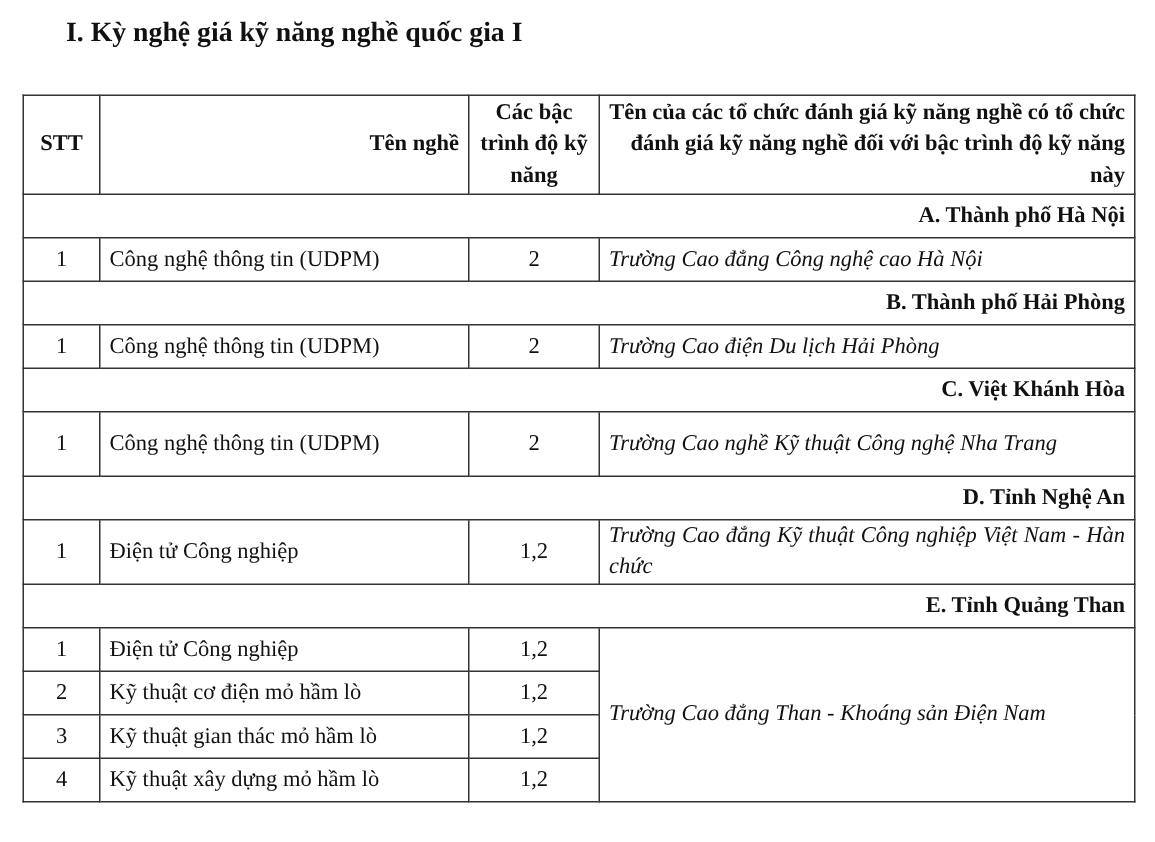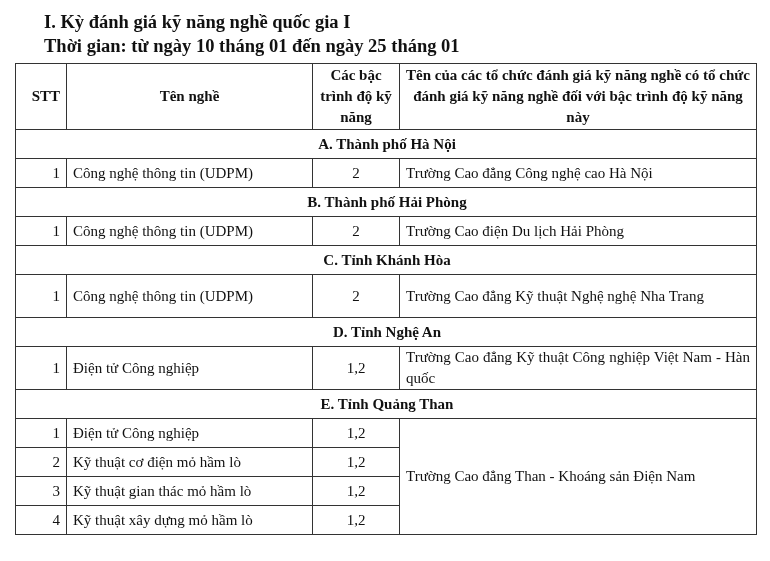--- a/index.html
+++ b/index.html
@@ -1,35 +1,34 @@
 <!DOCTYPE html>
 <html><head>
 <meta charset="utf-8">
 <style>
   html, body { margin: 0; padding: 0; background: #ffffff; }
   body { width: 770px; height: 561px; position: relative; overflow: hidden;
          font-family: "Liberation Serif", "DejaVu Serif", serif; color: #111; }
   .title { position: absolute; left: 44px; top: 10px; font-weight: bold; font-size: 18.5px; line-height: 24px; }
   table { position: absolute; left: 15px; top: 63px; width: 742px; border-collapse: collapse; table-layout: fixed; }
   td, th { border: 1.5px solid #333; font-size: 15px; line-height: 21px; padding: 0 6px; vertical-align: middle; }
-  th { font-weight: bold; text-align: center; height: 65px; }
-  .c-stt { width: 38px; text-align: right; }
+  th { font-weight: bold; text-align: right; height: 65px; }
+  .c-stt { width: 38px; text-align: center; }
   .c-name { width: 233px; margin-left: 18px; }
   .c-lvl { width: 74px; text-align: center; }
-  .group td { font-weight: bold; height: 28px; text-align: center; padding-left: 8px; }
+  .group td { font-weight: bold; height: 28px; text-align: right; padding-left: 8px; }
   .row td { height: 28px; }
   .row2 td { height: 42px; }
-  .merged { text-align: justify; text-align-last: left; }
+  .merged { text-align: justify; text-align-last: left; font-style: italic; }
 </style>
 </head>
 <body>
 
 <div class="title">
-  <div>I. Kỳ đánh giá kỹ năng nghề quốc gia I</div>
-  <div>Thời gian: từ ngày 10 tháng 01 đến ngày 25 tháng 01</div>
+  <div>I. Kỳ nghệ giá kỹ năng nghề quốc gia I</div>
 </div>
 
 <table>
   <tbody>
       <tr>
     <th class="c-stt">STT</th>
     <th class="c-name">Tên nghề</th>
     <th class="c-lvl">Các bậc trình độ kỹ năng</th>
     <th>Tên của các tổ chức đánh giá kỹ năng nghề có tổ chức đánh giá kỹ năng nghề đối với bậc trình độ kỹ năng này</th>
   </tr>
@@ -48,37 +47,37 @@
     <td colspan="4">B. Thành phố Hải Phòng</td>
   </tr>
   <tr class="row">
     <td class="c-stt">1</td>
     <td>Công nghệ thông tin (UDPM)</td>
     <td class="c-lvl">2</td>
     <td class="merged">Trường Cao điện Du lịch Hải Phòng</td>
   </tr>
 
   <tr class="group">
-    <td colspan="4">C. Tỉnh Khánh Hòa</td>
+    <td colspan="4">C. Việt Khánh Hòa</td>
   </tr>
   <tr class="row2">
     <td class="c-stt">1</td>
     <td>Công nghệ thông tin (UDPM)</td>
     <td class="c-lvl">2</td>
-    <td class="merged">Trường Cao đẳng Kỹ thuật Nghệ nghệ Nha Trang</td>
+    <td class="merged">Trường Cao nghề Kỹ thuật Công nghệ Nha Trang</td>
   </tr>
 
   <tr class="group">
     <td colspan="4">D. Tỉnh Nghệ An</td>
   </tr>
   <tr class="row2">
     <td class="c-stt">1</td>
     <td>Điện tử Công nghiệp</td>
     <td class="c-lvl">1,2</td>
-    <td class="merged">Trường Cao đẳng Kỹ thuật Công nghiệp Việt Nam - Hàn quốc</td>
+    <td class="merged">Trường Cao đẳng Kỹ thuật Công nghiệp Việt Nam - Hàn chức</td>
   </tr>
 
   <tr class="group">
     <td colspan="4">E. Tỉnh Quảng Than</td>
   </tr>
   <tr class="row">
     <td class="c-stt">1</td>
     <td>Điện tử Công nghiệp</td>
     <td class="c-lvl">1,2</td>
     <td rowspan="4" class="merged">Trường Cao đẳng Than - Khoáng sản Điện Nam</td>

